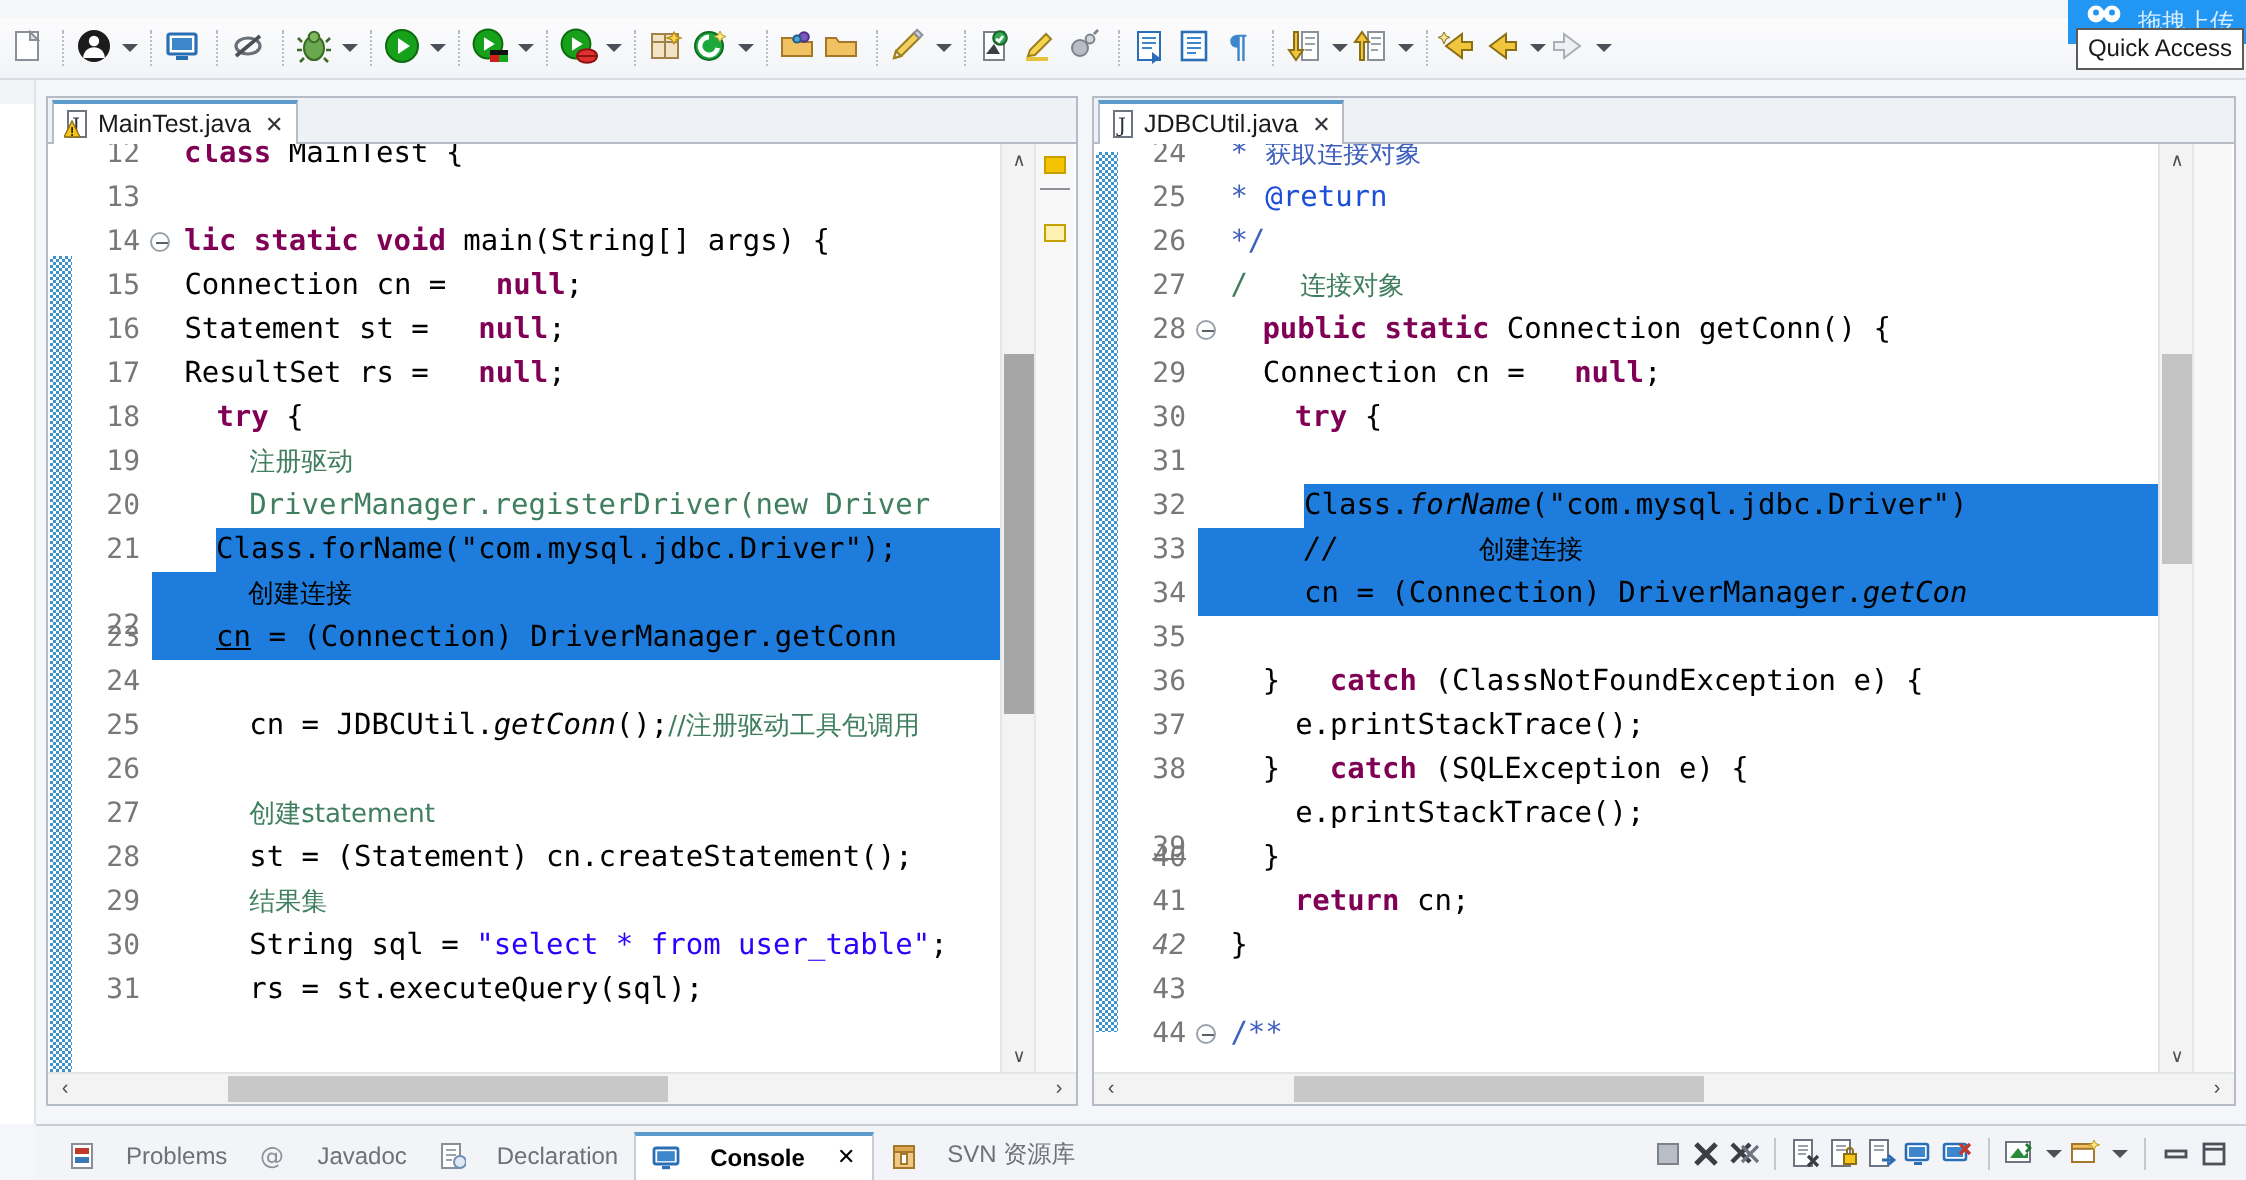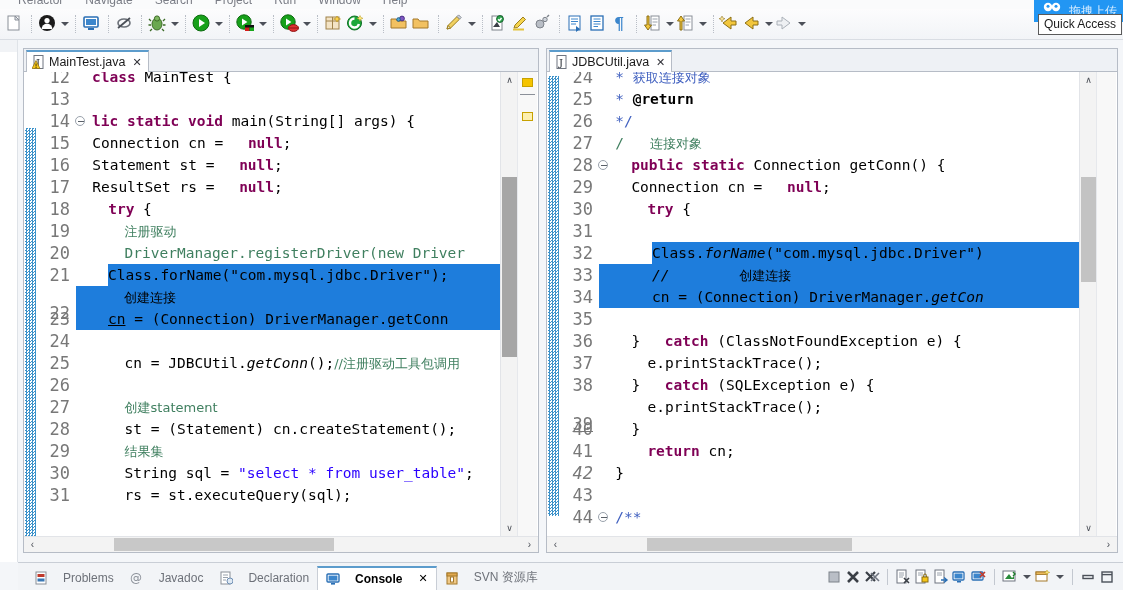--- a/index.html
+++ b/index.html
@@ -133,21 +133,21 @@
       repeating-conic-gradient(#1a7fc1 0% 25%, #ffffff 0% 50%) 0 0/3px 3px;
     opacity: .85;
   }
   .gutter {
     position: absolute; top: 0; bottom: 16px; left: 13px; width: 36px;
     background: #ffffff;
   }
   .gline {
     position: absolute; right: 3px; width: 36px; text-align: right;
     font-family: "DejaVu Sans Mono", monospace;
-    font-size: 17px; color: #787878; line-height: 22px; height: 22px;
+    font-size: 14px; color: #787878; line-height: 22px; height: 22px;
   }
   .fold {
     position: absolute; width: 10px; height: 10px;
     border: 1px solid #9aa2ac; border-radius: 50%;
     background: #ffffff;
   }
   .fold::after {
     content: ""; position: absolute; left: 2px; top: 4px;
     width: 6px; height: 1px; background: #5a6068;
   }
@@ -164,21 +164,21 @@
   .cl { position: absolute; left: 0; height: 22px; white-space: pre; }
   .selrow {
     position: absolute; height: 22px; background: #1e7ddc;
   }
 
   
   .kw   { color: #7f0055; font-weight: bold; margin-left: 16px; }
   .str  { color: #2a00ff; }
   .cmt  { color: #3f7f5f; }
   .jdoc { color: #3f5fbf; }
-  .jtag { color: #000000; font-weight: bold; }
+  .jtag { color: #1d4ed8; font-weight: normal; }
   .ital { font-style: italic; }
   .stat { color: #000000; }
   .fieldu { text-decoration: underline; text-decoration-color:#000; }
   .cn-t { font-family: "DejaVu Sans", sans-serif; font-size: 13px; }
 
   
   .vscroll {
     position: absolute; top: 0; bottom: 16px; width: 17px;
     background: #f3f3f3; border-left: 1px solid #e2e4e8;
   }
@@ -254,23 +254,20 @@
     font-family: "Liberation Sans", sans-serif;
     pointer-events: none;
   }
   .mini-sep { width: 1px; height: 16px; background: #c3c8d0; margin: 0 4px; }
 </style>
 </head>
 <body>
 
 <div id="app">
 
-  <div class="menubar">
-    <div class="mitems" id="menu-items"><span>Refactor</span><span>Navigate</span><span>Search</span><span>Project</span><span>Run</span><span>Window</span><span>Help</span></div>
-  </div>
 
   <div class="toolbar" id="toolbar">
       <div style="width: 4px;"></div>
       <div class="tb-item">
         <span class="ic">
           <svg width="20" height="20" viewBox="0 0 20 20">
             <rect x="4" y="3" width="11" height="14" fill="#fff" stroke="#8a8f98"></rect>
             <path d="M11 3l4 4h-4z" fill="#dfe3e8" stroke="#8a8f98"></path>
           </svg>
         </span>

